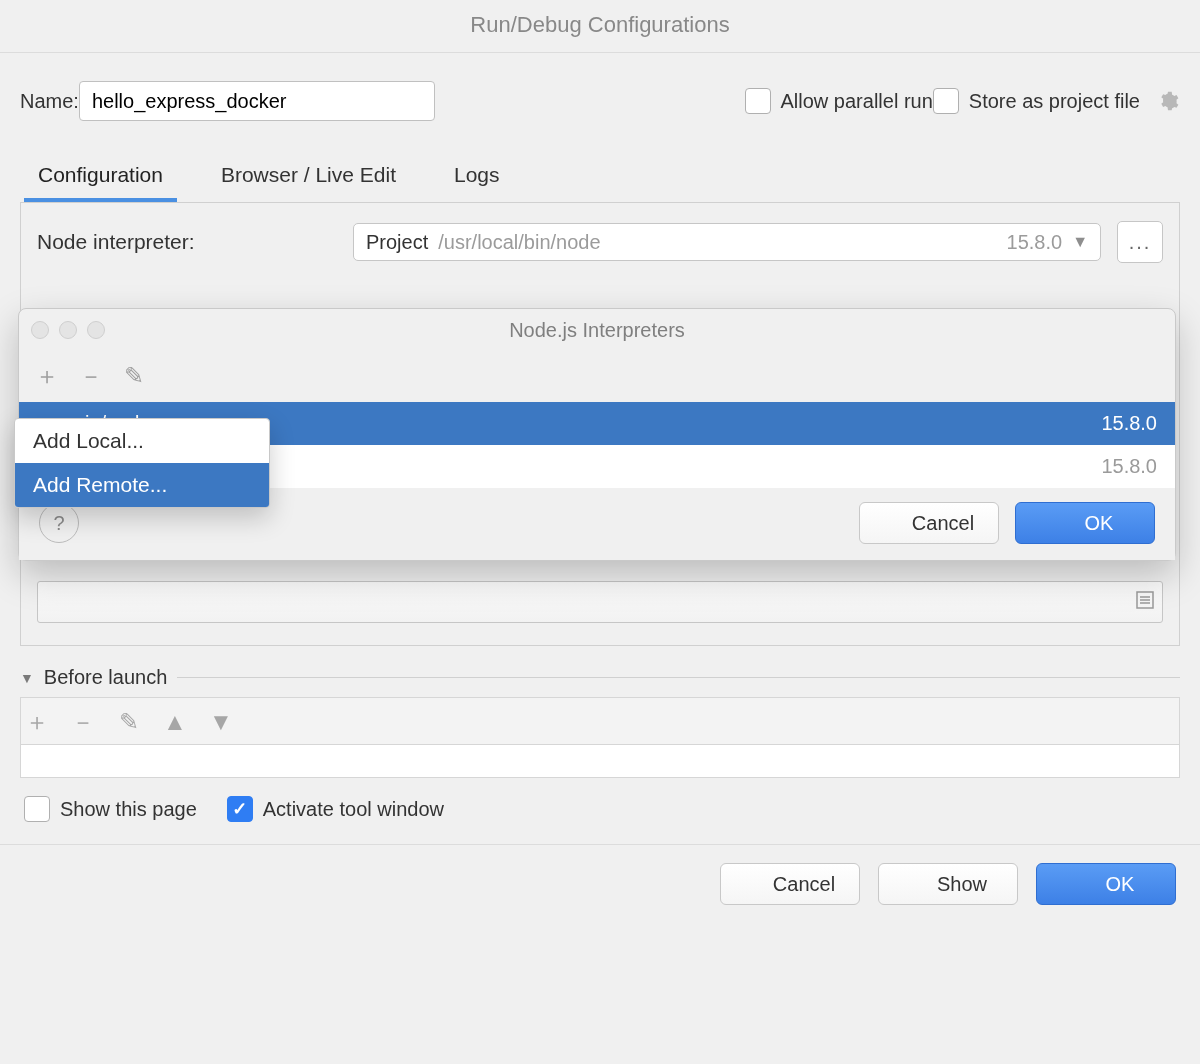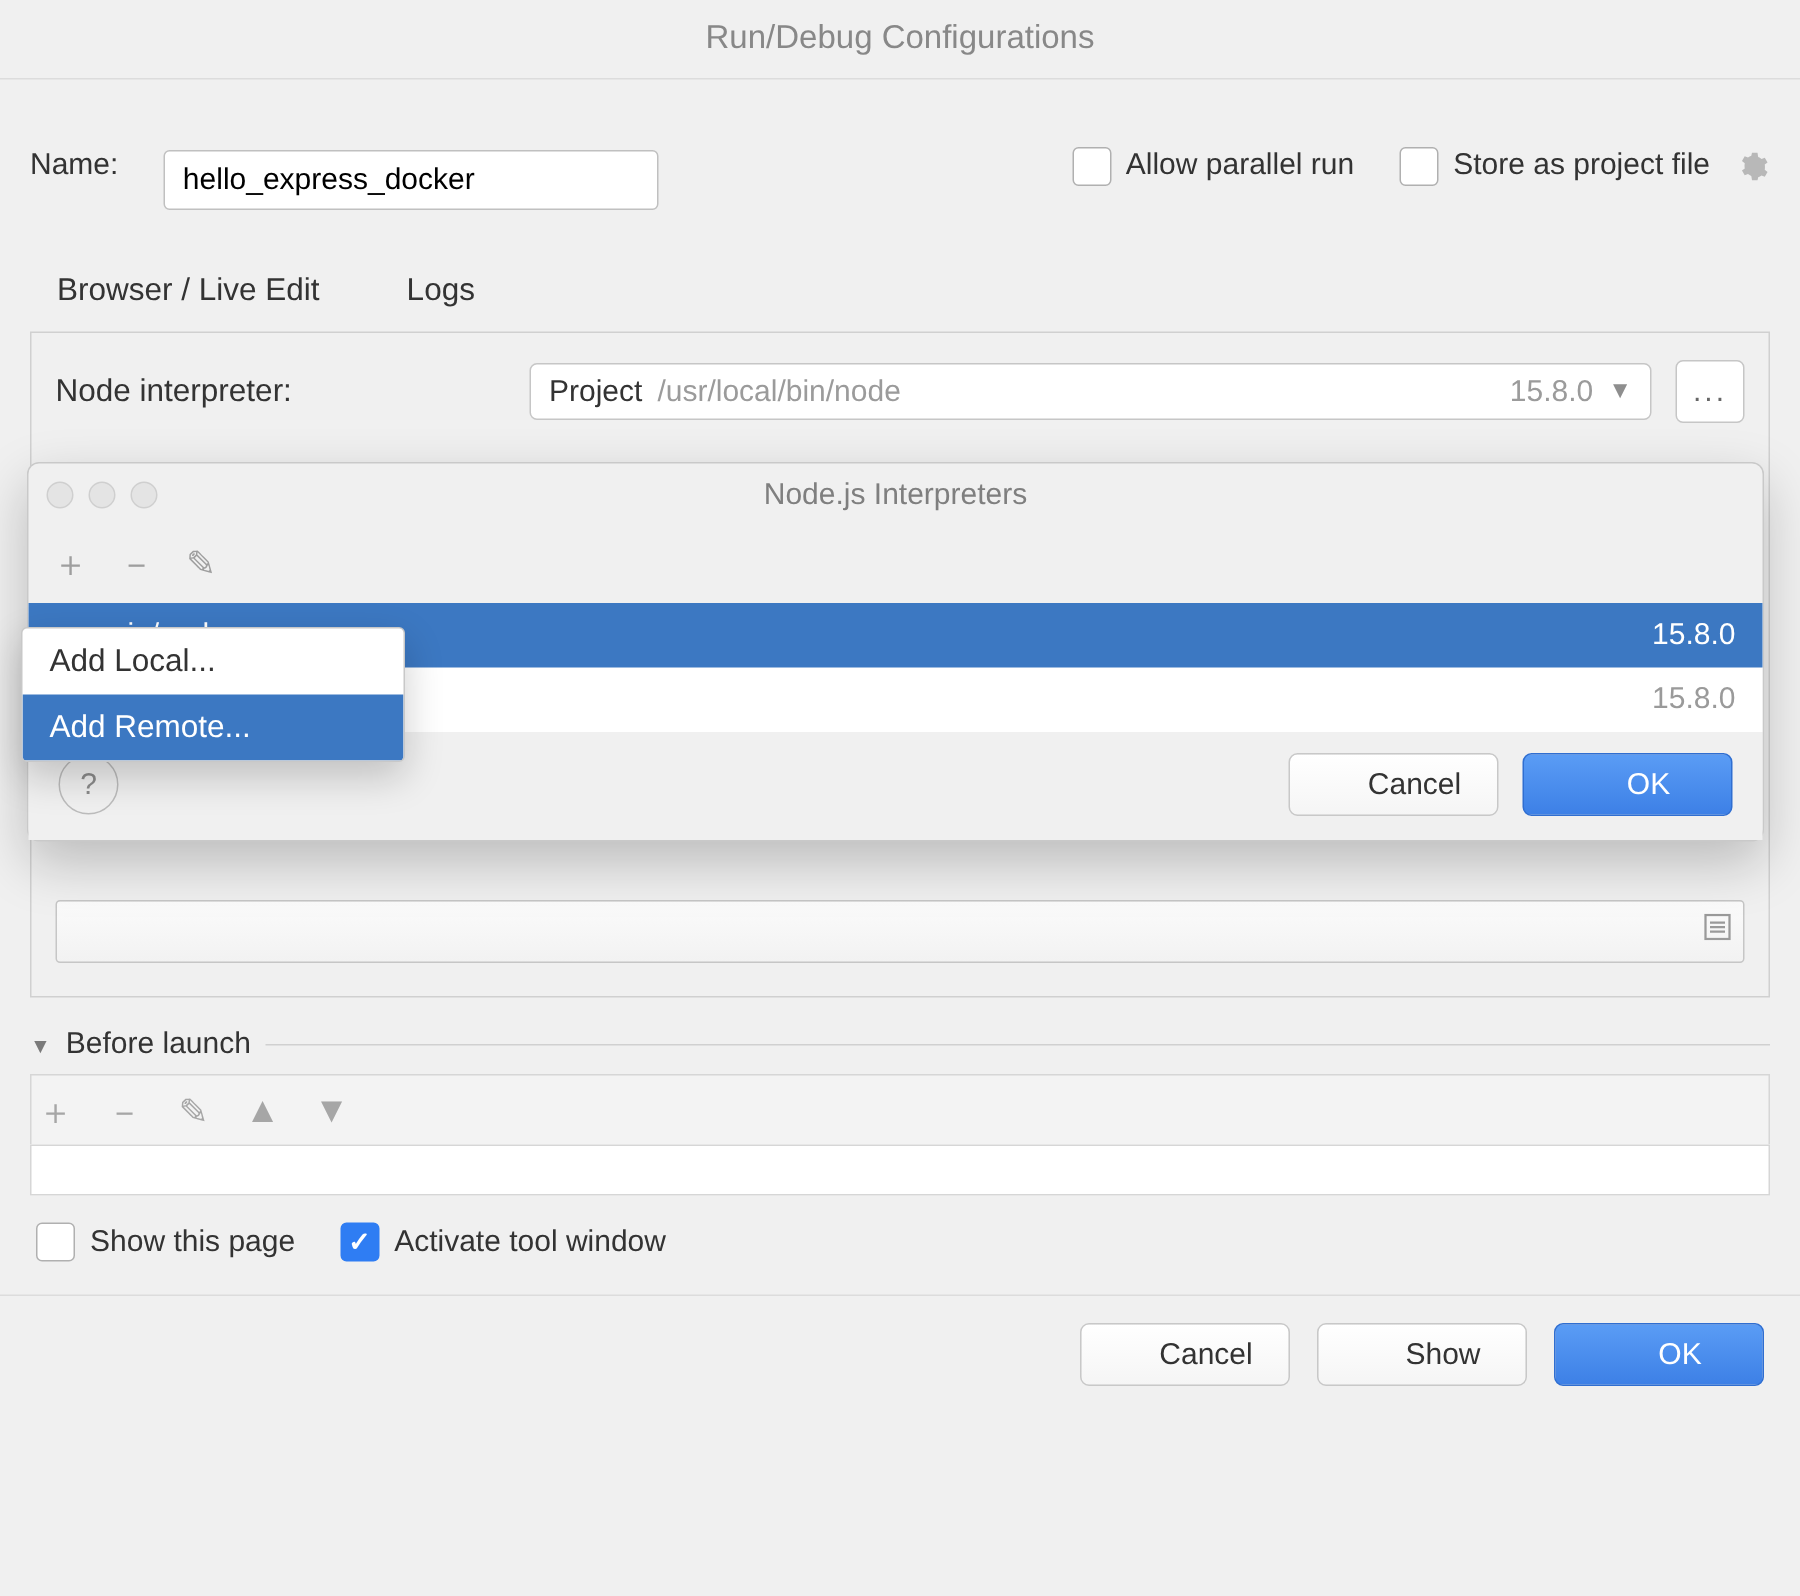--- a/index.html
+++ b/index.html
@@ -17,32 +17,30 @@
     text-align: center;
     color: #888;
     font-size: 22px;
     padding: 12px 0 14px;
     border-bottom: 1px solid #dcdcdc;
   }
   .header-row {
     display: flex;
     align-items: center;
     padding: 28px 20px 30px 20px;
-    gap: 30px;
   }
   .label { color:#333; }
   .text-input {
     border: 1px solid #c0c0c0;
     border-radius: 4px;
     background: #fff;
     padding: 6px 12px;
     font-size: 20px;
     height: 40px;
-    width: 330px;
-    margin-top: 19px;
+    width: 356px;
   }
   .spacer { flex:1; }
   .checkbox-wrap {
     display: flex; align-items: center; gap: 10px;
   }
   .checkbox {
     width: 26px; height: 26px; border: 1.5px solid #b0b0b0; border-radius: 4px;
     background: #fff; display:flex; align-items:center; justify-content:center;
   }
   .checkbox.checked {
@@ -197,20 +195,21 @@
     <span>Store as project file</span>
     <span class="gear-icon">
       <svg viewBox="0 0 24 24" width="22" height="22">
           <path d="M12 8a4 4 0 100 8 4 4 0 000-8zm9.4 4a7.5 7.5 0 00-.13-1.39l2.03-1.58-2-3.46-2.39.96a7.54 7.54 0 00-2.4-1.39L16 2h-4l-.51 2.14a7.54 7.54 0 00-2.4 1.39l-2.39-.96-2 3.46 2.03 1.58A7.5 7.5 0 006.6 12c0 .47.05.94.13 1.39L4.7 14.97l2 3.46 2.39-.96c.72.6 1.53 1.08 2.4 1.39L12 22h4l.51-2.14c.87-.31 1.68-.79 2.4-1.39l2.39.96 2-3.46-2.03-1.58c.08-.45.13-.92.13-1.39z"></path>
         </svg>
     </span>
   </div>
 </div>
 
 <div class="tabs">
+  <div class="tab active">Configuration</div>
   <div class="tab">Browser / Live Edit</div>
   <div class="tab">Logs</div>
 </div>
 
 <div class="panel">
   <div class="field-row">
     <div class="field-label">Node interpreter:</div>
     <div class="combo">
       <span class="badge">Project</span>
       <span class="path">/usr/local/bin/node</span>

